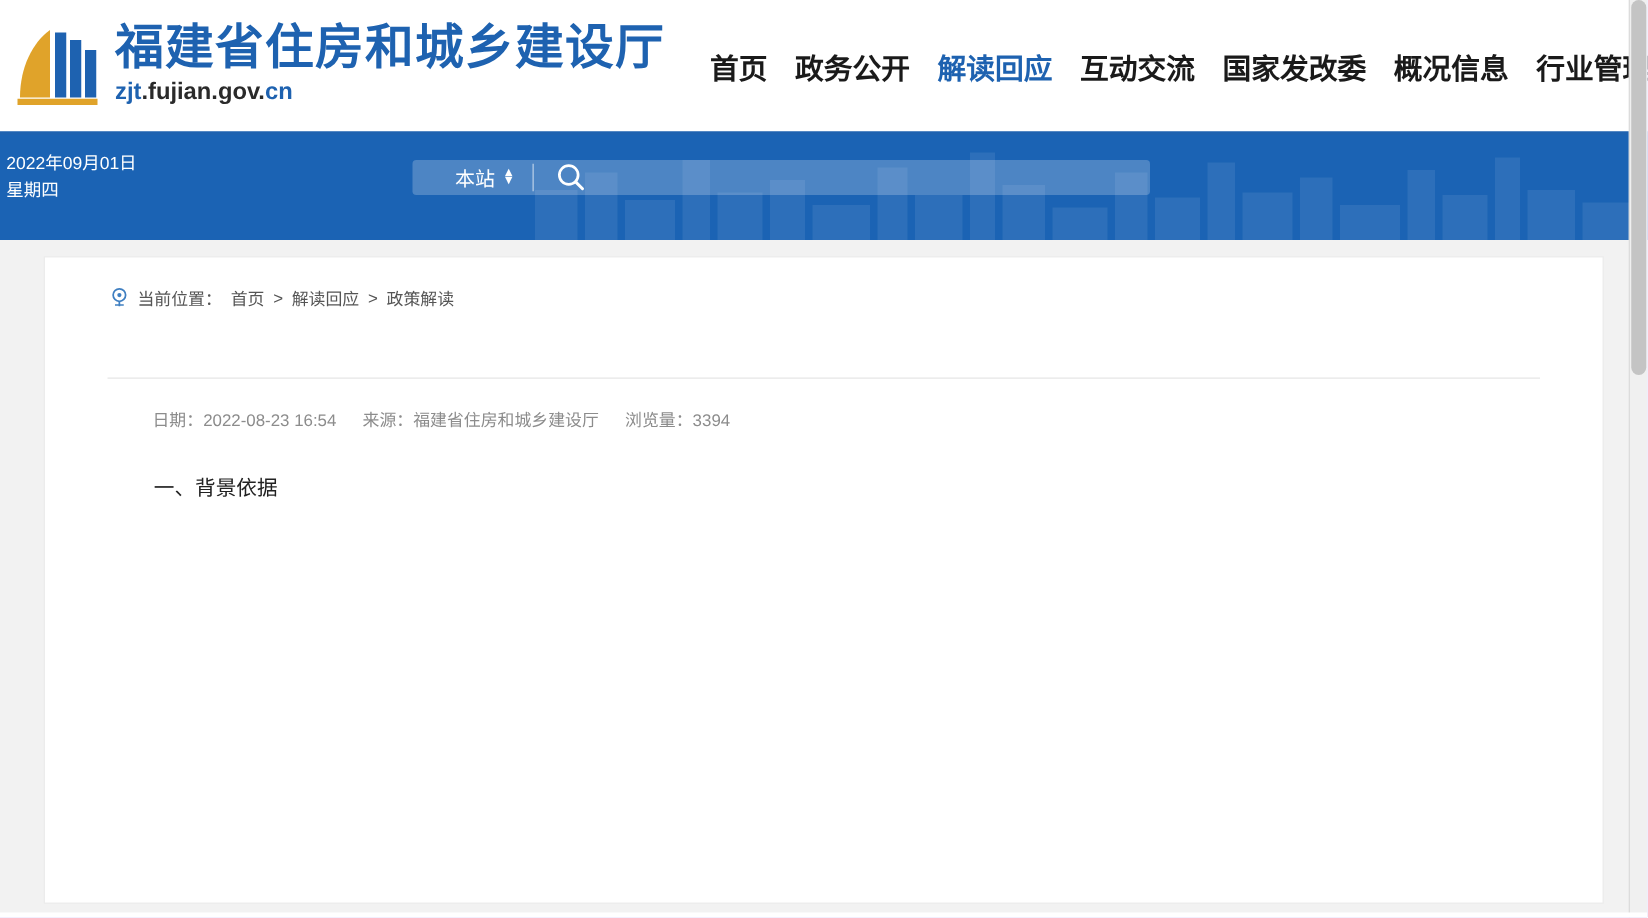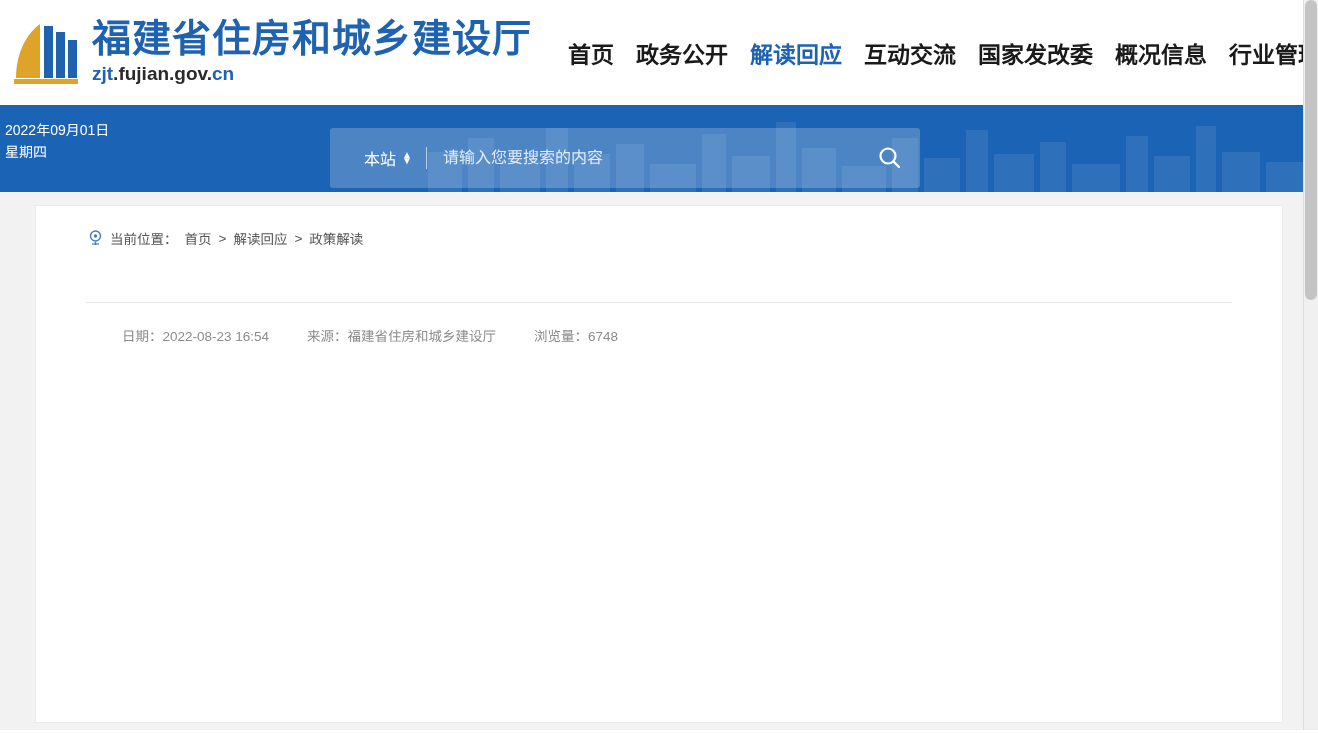--- a/index.html
+++ b/index.html
@@ -94,21 +94,21 @@
     color: #ffffff;
     font-size: 14px;
     line-height: 1.55;
     z-index: 3;
   }
   .searchbox {
     position: absolute;
     left: 330px;
     top: 20px;
     width: 590px;
-    height: 60px;
+    height: 28px;
     background: rgba(255,255,255,0.22);
     border-radius: 3px;
     display: flex;
     align-items: center;
     z-index: 3;
   }
   .scope {
     display: flex;
     align-items: center;
     gap: 6px;
@@ -183,21 +183,21 @@
     letter-spacing: 0.5px;
     margin: 78px 0 0 0;
     line-height: 1.4;
   }
   .meta-rule {
     margin: 54px 10px 0 10px;
     border-top: 1px solid #e6e6e6;
   }
   .meta {
     display: flex;
-    gap: 38px;
+    gap: 21px;
     font-size: 13.5px;
     color: #8c8c8c;
     padding: 22px 0 0 46px;
   }
   .body-text {
     margin: 30px 14px 0 14px;
     font-size: 16.5px;
     color: #222;
     line-height: 2.05;
     text-align: justify;
@@ -298,21 +298,20 @@
     </div>
     <div class="searchbox">
       <div class="scope">
         <span>本站</span>
         <span class="arrows">
           <span>▲</span>
             <span>▼</span>
         </span>
       </div>
       <div class="divider-v"></div>
-      <input class="search-input" type="text" placeholder="请输入您要搜索的内容" style="">
       <button class="search-btn">
         <svg width="26" height="26" viewBox="0 0 26 26">
           <circle cx="11" cy="11" r="7.5" fill="none" stroke="#ffffff" stroke-width="2.2"></circle>
           <line x1="16.5" y1="16.5" x2="22" y2="22" stroke="#ffffff" stroke-width="2.4" stroke-linecap="round"></line>
         </svg>
       </button>
     </div>
   </div>
 
   <div class="content-wrap">
@@ -339,25 +338,26 @@
       <div class="meta-rule"></div>
 
       <div class="meta">
         <span>
           <span>日期：</span><span>2022-08-23 16:54</span>
         </span>
         <span>
           <span>来源：</span><span>福建省住房和城乡建设厅</span>
         </span>
         <span>
-          <span>浏览量：</span><span>6748</span>
+          <span>浏览量：</span><span>3394</span>
         </span>
       </div>
 
       <div class="body-text">
+        <p class="sub">一、背景依据</p>
       </div>
 
     </div>
   </div>
 
   <div class="scroll-rail">
     <div class="scroll-thumb"></div>
   </div>
   <div class="bottom-edge"></div>
 </div>

